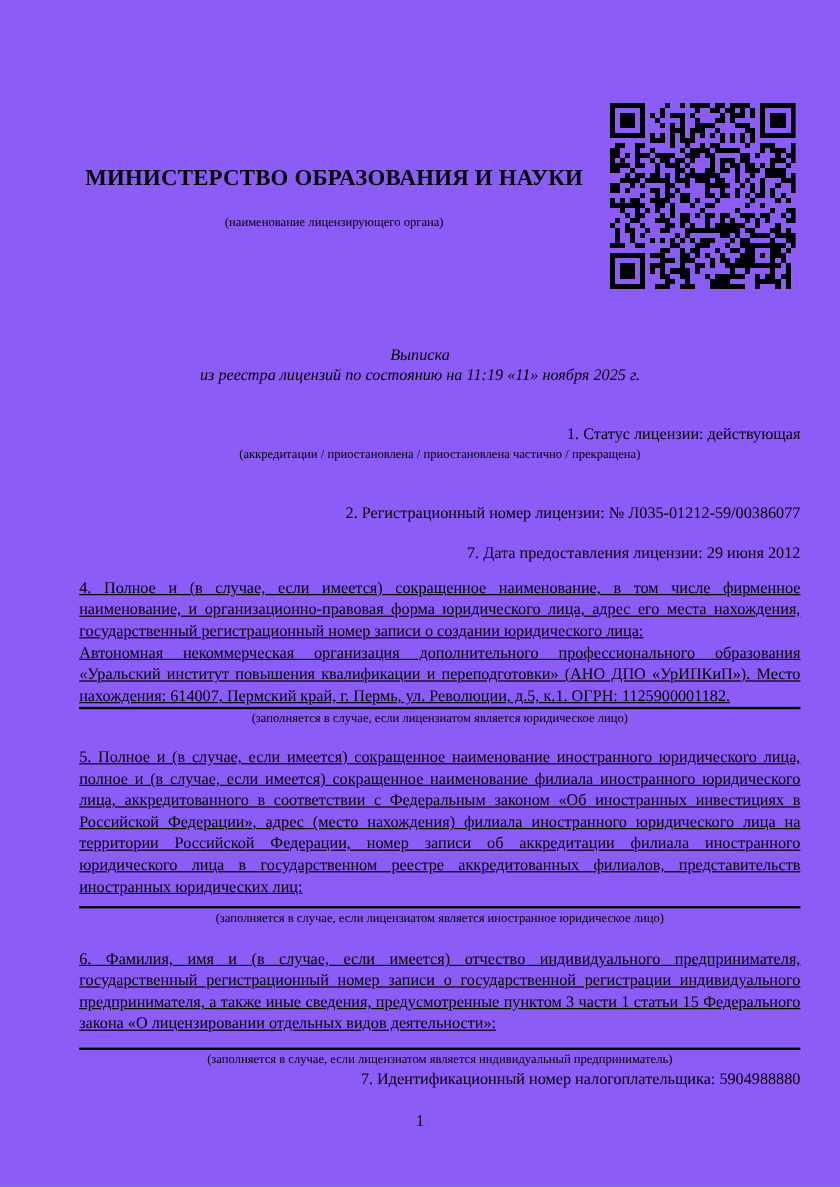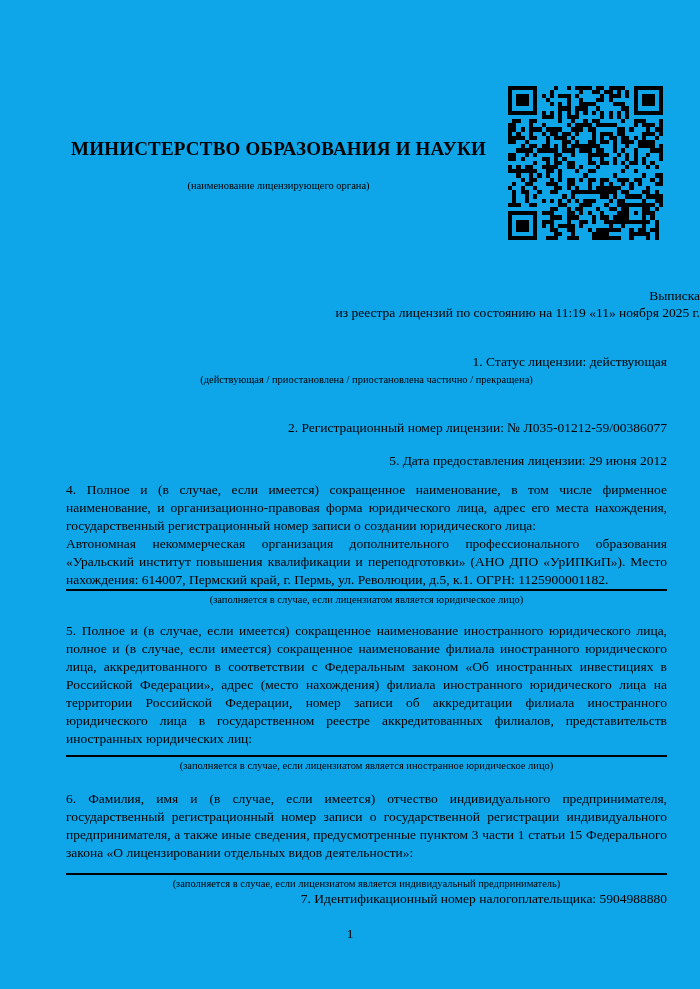--- a/index.html
+++ b/index.html
@@ -1,21 +1,21 @@
 <!DOCTYPE html>
 <html><head>
 <meta charset="utf-8">
 <style>
   * { margin:0; padding:0; box-sizing:border-box; }
   html,body { background:#888; }
   .page {
     position:relative;
     width:700px; height:989px;
     margin:0 auto;
-    background:#0ea5e9;
+    background:#8b5cf6;
     color:#000000;
     font-family:"Liberation Serif","DejaVu Serif",serif;
     overflow:hidden;
   }
   .qr {
     position:absolute; left:508px; top:84px;
     width:155px; height:158px;
   }
   .qr svg { width:100%; height:100%; display:block; }
   .header {
@@ -29,31 +29,32 @@
     line-height:30px;
     letter-spacing:0.2px;
   }
   .header-caption {
     font-size:10.5px;
     line-height:13px;
     margin-top:15px;
   }
   .doc-title {
     margin-top:95px;
-    text-align:right;
+    text-align:center;
     font-size:13.5px;
     line-height:17px;
+    font-style:italic;
   }
   .content {
     margin:32px 33px 0 66px;
     font-size:13.5px;
     line-height:18px;
   }
   .field { text-align:right; }
-  .para { text-align:justify; text-align-last:left; }
+  .para { text-align:justify; text-align-last:left;text-decoration:underline; }
   .caption {
     font-size:10.5px;
     line-height:13px;
     text-align:center;
     margin-top:2px;
   }
   .fill-line {
     border:none;
     border-top:2px solid #000;
     height:0;
@@ -756,25 +757,25 @@
   </div>
 
   <div class="doc-title">
     <div>Выписка</div>
     <div>из реестра лицензий по состоянию на 11:19 «11» ноября 2025 г.</div>
   </div>
 
   <div class="content">
 
     <p class="field">1. Статус лицензии: действующая</p>
-    <p class="caption">(действующая / приостановлена / приостановлена частично / прекращена)</p>
+    <p class="caption">(аккредитации / приостановлена / приостановлена частично / прекращена)</p>
 
     <p class="field mt-f2">2. Регистрационный номер лицензии: № Л035-01212-59/00386077</p>
 
-    <p class="field mt-f3">5. Дата предоставления лицензии: 29 июня 2012</p>
+    <p class="field mt-f3">7. Дата предоставления лицензии: 29 июня 2012</p>
 
     <p class="para mt-f4">4. Полное и (в случае, если имеется) сокращенное наименование, в том числе фирменное наименование, и организационно-правовая форма юридического лица, адрес его места нахождения, государственный регистрационный номер записи о создании юридического лица:</p>
     <p class="para">Автономная некоммерческая организация дополнительного профессионального образования «Уральский институт повышения квалификации и переподготовки» (АНО ДПО «УрИПКиП»). Место нахождения: 614007, Пермский край, г. Пермь, ул. Революции, д.5, к.1. ОГРН: 1125900001182.</p>
     <hr class="fill-line">
     <p class="caption">(заполняется в случае, если лицензиатом является юридическое лицо)</p>
 
     <p class="para mt-f5">5. Полное и (в случае, если имеется) сокращенное наименование иностранного юридического лица, полное и (в случае, если имеется) сокращенное наименование филиала иностранного юридического лица, аккредитованного в соответствии с Федеральным законом «Об иностранных инвестициях в Российской Федерации», адрес (место нахождения) филиала иностранного юридического лица на территории Российской Федерации, номер записи об аккредитации филиала иностранного юридического лица в государственном реестре аккредитованных филиалов, представительств иностранных юридических лиц:</p>
     <hr class="fill-line mt-hr5">
     <p class="caption">(заполняется в случае, если лицензиатом является иностранное юридическое лицо)</p>
 

